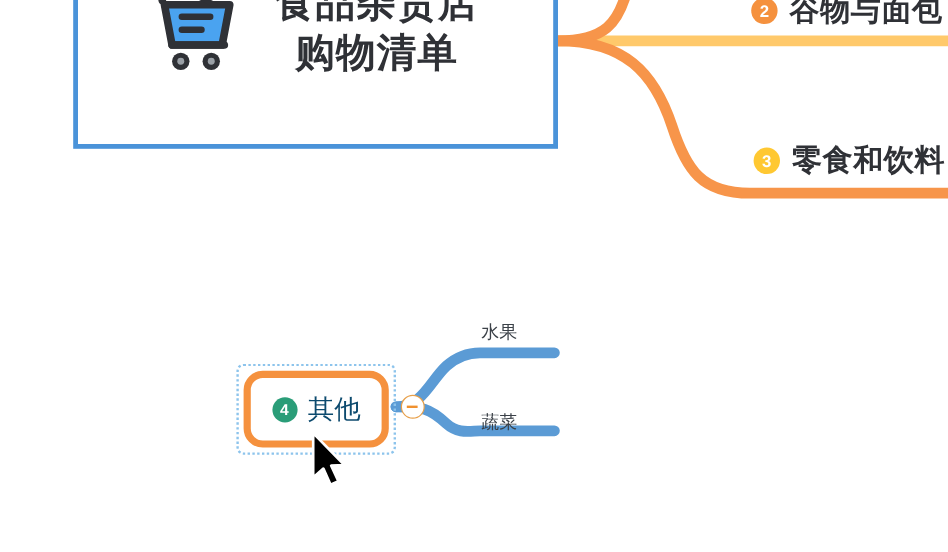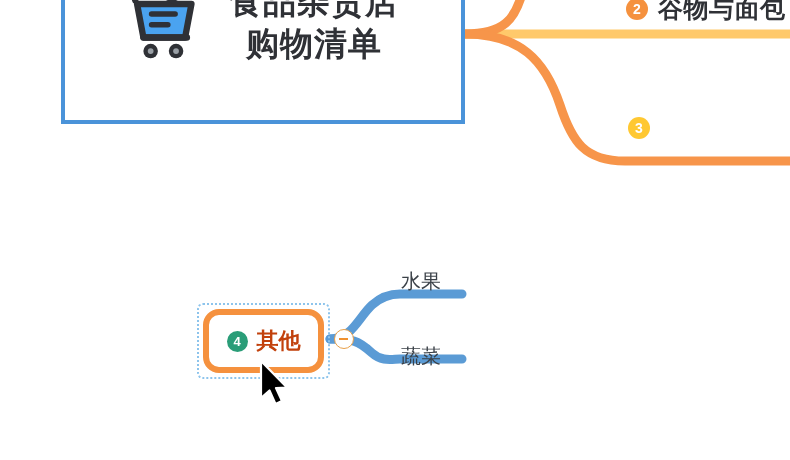--- a/index.html
+++ b/index.html
@@ -122,22 +122,22 @@
     border: 6px solid #f5913e;
     border-radius: 16px;
     display: flex;
     align-items: center;
     justify-content: center;
     gap: 9px;
   }
   #node-4 .badge { width: 21px; height: 21px; font-size: 13px; }
   #node-4-label {
     font-size: 22px;
-    font-weight: bold;
-    color: #c2410c;
+    font-weight: normal;
+    color: #0c4a6e;
     white-space: nowrap;
   }
 
   
   #collapse-toggle {
     position: absolute;
     left: 334px;
     top: 329px;
     width: 20px;
     height: 20px;
@@ -153,21 +153,21 @@
     left: 4px;
     top: 8px;
     width: 9px;
     height: 2px;
     background: #f0912f;
   }
 
   
   .leaf-label {
     position: absolute;
-    font-size: 20px;
+    font-size: 15px;
     color: #3b4148;
     white-space: nowrap;
     z-index: 6;
   }
   #leaf-fruit { left: 401px; top: 268px; }
   #leaf-veg   { left: 401px; top: 343px; }
 
   
   #cursor {
     position: absolute;
@@ -220,20 +220,21 @@
     </div>
   </div>
 
   <div class="topic-row" id="topic-2">
     <div class="badge" style="background:#f5913e;">2</div>
     <div class="topic-label">谷物与面包</div>
   </div>
 
   <div class="topic-row" id="topic-3">
     <div class="badge" style="background:#ffc832;">3</div>
+    <div class="topic-label">零食和饮料</div>
   </div>
 
   <div id="node-4-wrap">
     <div id="node-4-selection"></div>
     <div id="node-4">
       <div class="badge" style="background:#2a9d78;">4</div>
       <div id="node-4-label">其他</div>
     </div>
   </div>
 

